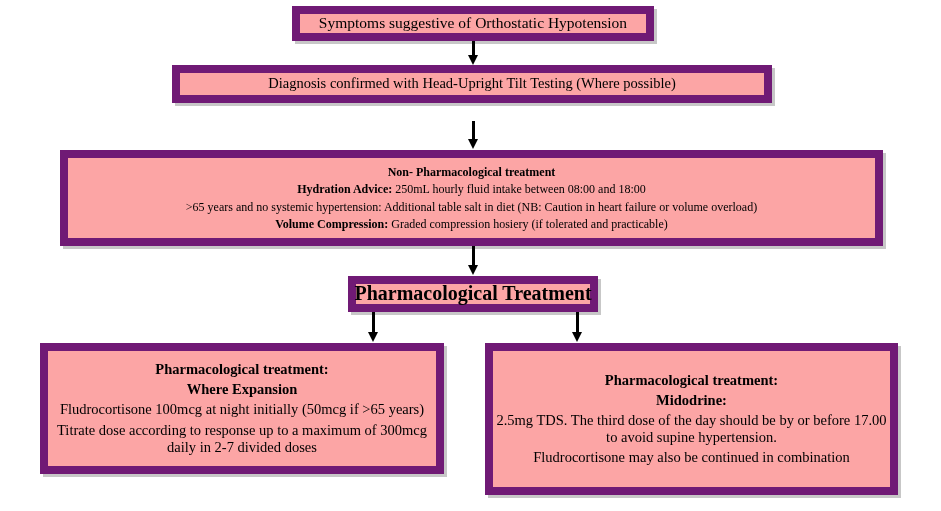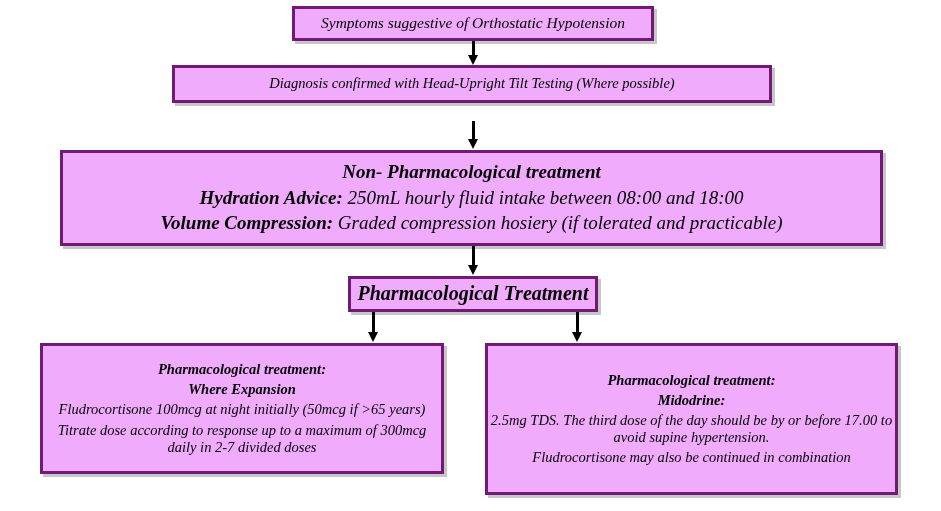--- a/index.html
+++ b/index.html
@@ -11,45 +11,44 @@
     position: relative;
     width: 941px;
     height: 511px;
     background: #ffffff;
     font-family: "Liberation Serif", "DejaVu Serif", serif;
     overflow: hidden;
   }
   .node {
     position: absolute;
     box-sizing: border-box;
-    background: #f0abfc;
-    border: 3px solid #701a75;
+    background: #fca5a5;
+    border: 8px solid #701a75;
     box-shadow: 3px 3px 0 rgba(0,0,0,0.22);
     display: flex;
     flex-direction: column;
     align-items: center;
     justify-content: center;
     text-align: center;
     color: #000000;
     line-height: 1.18;
-    font-style: italic;
   }
   .node .line {
     display: block;
     white-space: nowrap;
   }
   .node .line.wrap {
     white-space: normal;
   }
   .b { font-weight: bold; }
 
   
   #node-symptoms      { left: 292px; top: 6px;   width: 362px; height: 35px;  font-size: 15.5px; }
   #node-diagnosis     { left: 172px; top: 65px;  width: 600px; height: 38px;  font-size: 14.5px; }
-  #node-nonpharm      { left: 60px;  top: 150px; width: 823px; height: 96px;  font-size: 19px; }
+  #node-nonpharm      { left: 60px;  top: 150px; width: 823px; height: 96px;  font-size: 12px; }
   #node-pharm         { left: 348px; top: 276px; width: 250px; height: 36px;  font-size: 20px; }
   #node-volume        { left: 40px;  top: 343px; width: 404px; height: 131px; font-size: 14.5px; }
   #node-midodrine     { left: 485px; top: 343px; width: 413px; height: 152px; font-size: 14.5px; }
 
   #node-nonpharm .line  { margin: 1.5px 0; }
   #node-volume .line    { margin: 1.5px 0; }
   #node-midodrine .line { margin: 1.5px 0; }
   #node-diagnosis .line { margin: 1.5px 0; }
 
   
@@ -112,20 +111,21 @@
   </div>
 
   <div class="conn" id="arrow-diagnosis-to-nonpharm">
     <span class="stem"></span>
     <span class="head"></span>
   </div>
 
   <div class="node" id="node-nonpharm">
     <span class="line b">Non- Pharmacological treatment</span>
     <span class="line"><span class="b">Hydration Advice:</span><span> 250mL hourly fluid intake between 08:00 and 18:00</span></span>
+    <span class="line">&gt;65 years and no systemic hypertension: Additional table salt in diet (NB: Caution in heart failure or volume overload)</span>
     <span class="line"><span class="b">Volume Compression:</span><span> Graded compression hosiery (if tolerated and practicable)</span></span>
   </div>
 
   <div class="conn" id="arrow-nonpharm-to-pharm">
     <span class="stem"></span>
     <span class="head"></span>
   </div>
 
   <div class="node" id="node-pharm">
     <span class="line b">Pharmacological Treatment</span>

